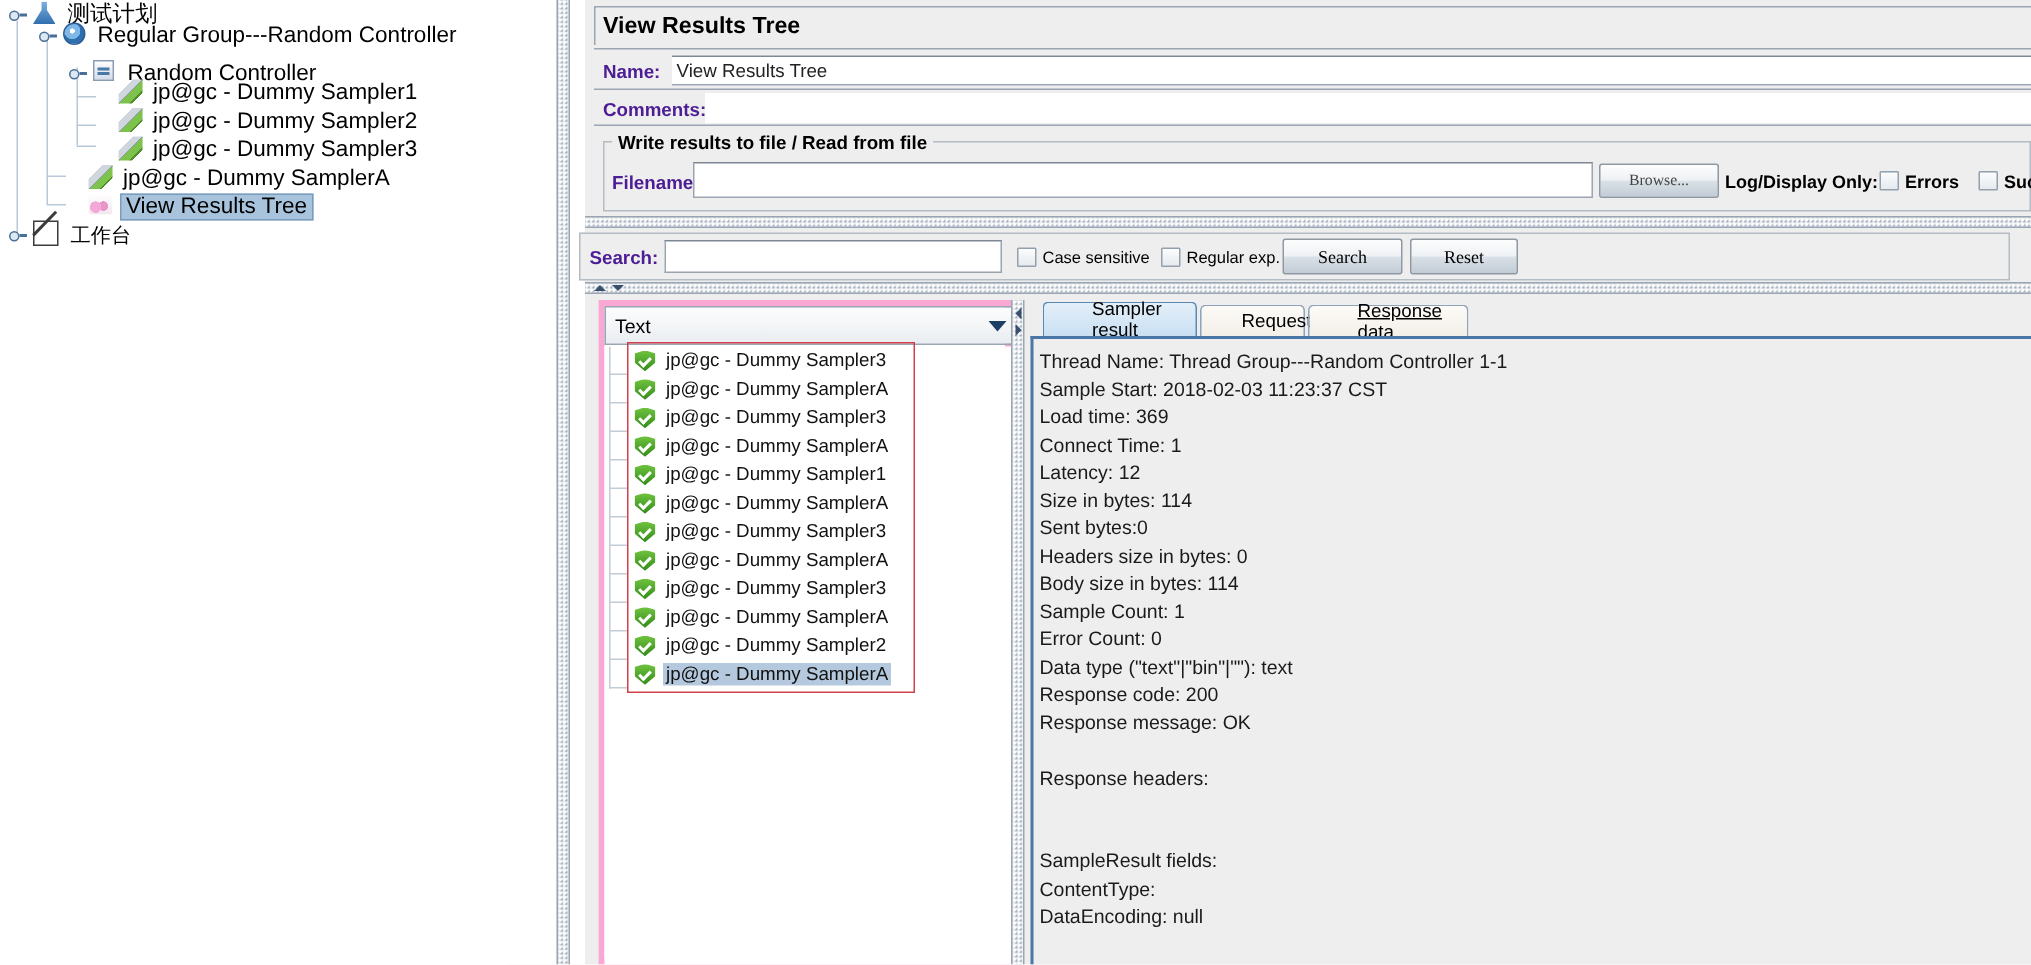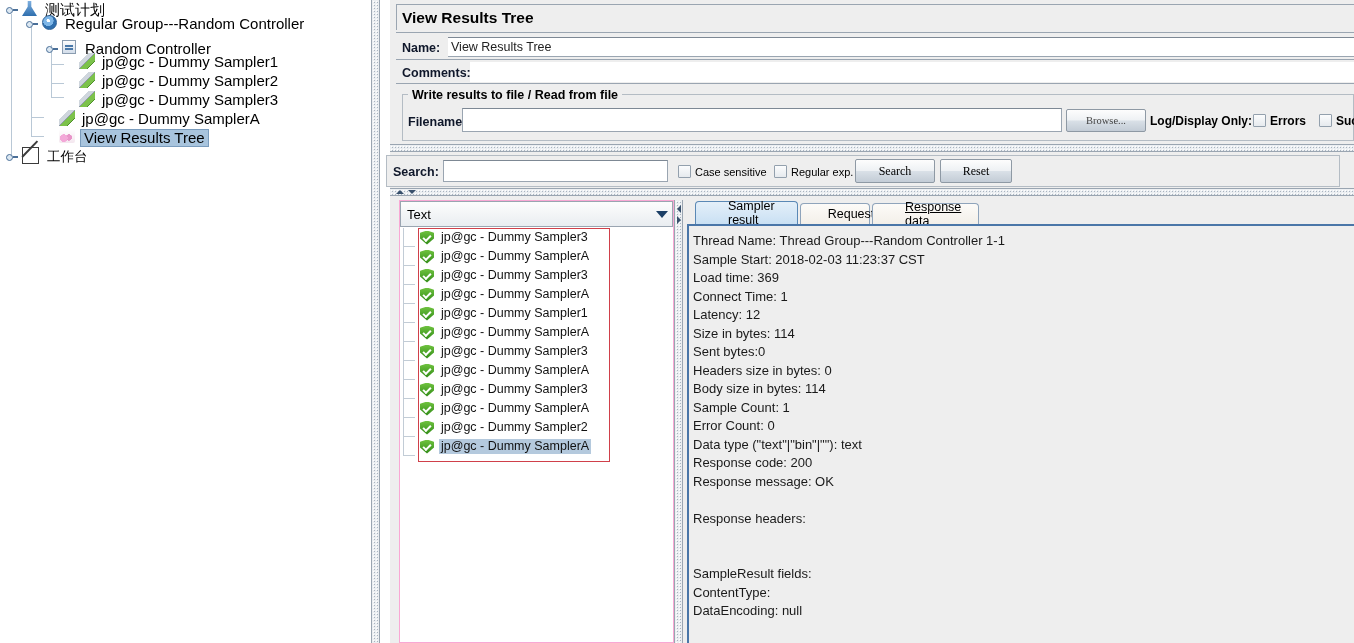--- a/index.html
+++ b/index.html
@@ -166,21 +166,21 @@
     border-left: 1px solid #9aa5b1;
     border-top: 1px solid #9aa5b1;
   }
   .divider-line {
     position: absolute;
     height: 1px; background: #9aa5b1;
   }
   .row-label {
     position: absolute;
     font-size: 12.5px; font-weight: bold;
-    line-height: 18px; color: #0f172a;
+    line-height: 18px; color: #4c1d95;
   }
   .jtext {
     position: absolute;
     background: #ffffff;
     border: 1px solid #9aa5b1;
     border-top-color: #7d8894;
     font-size: 12.5px;
     line-height: 18px;
     padding: 0 3px;
     color: #222;
@@ -232,21 +232,21 @@
     width: 954px; height: 32px;
     background: #eeeeee;
     border: 1px solid #b4bcc4;
   }
 
   
   #results-list-panel {
     position: absolute; left: 399px; top: 200px;
     width: 275px; height: 443px;
     background: #ffffff;
-    border: 1px solid #f9a8d4;
+    border: 4px solid #f9a8d4;
   }
   #combo-text {
     position: absolute; left: 0; top: 0;
     width: 273px; height: 26px;
     background: linear-gradient(#fdfdfd, #e9edf1);
     border: 1px solid #9aa5b1;
     display: flex; align-items: center;
   }
   #combo-text .cval {
     font-size: 13px; padding-left: 6px; color: #000;

